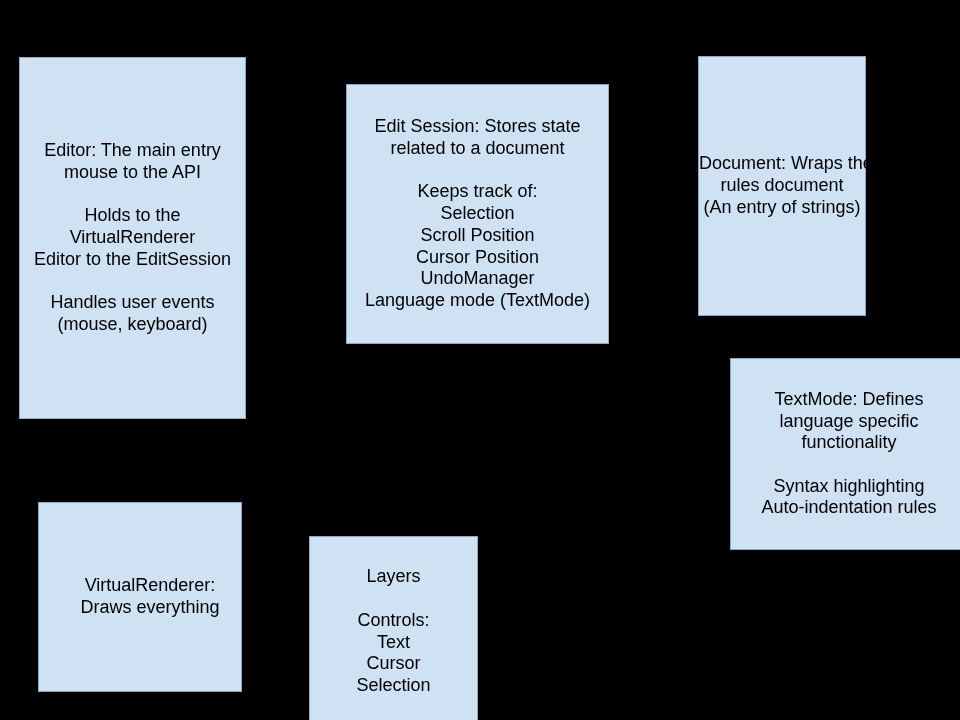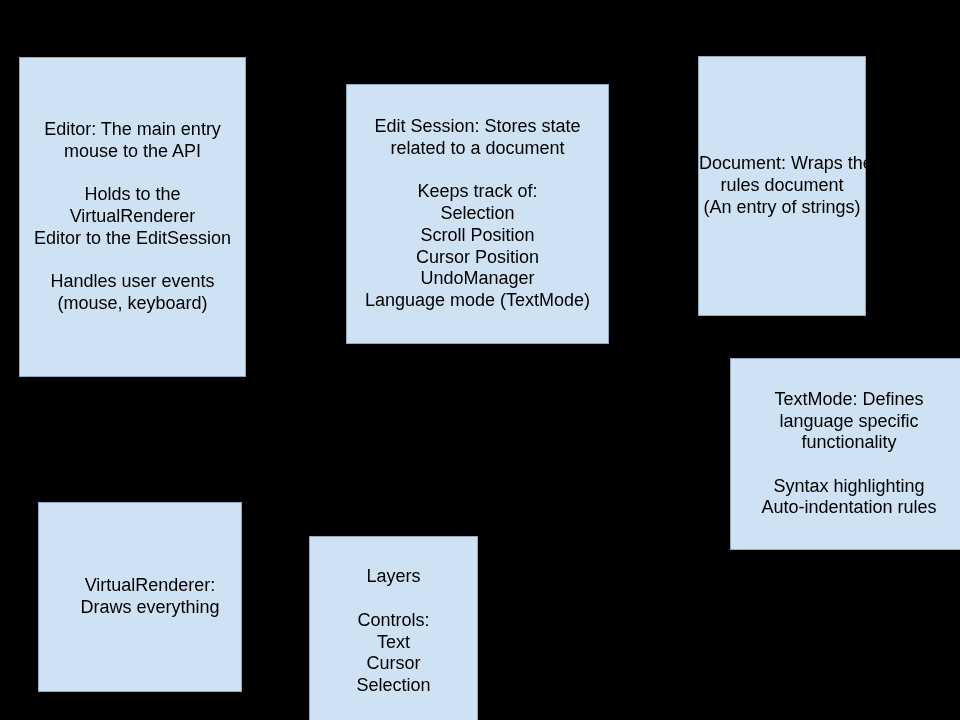--- a/index.html
+++ b/index.html
@@ -28,21 +28,21 @@
     flex-direction: column;
     justify-content: center;
     align-items: center;
     text-align: center;
     font-size: 18px;
     line-height: 21.7px;
   }
   .line { width: 100%; white-space: nowrap; }
 
   
-  .n-editor           { left: 19px;  top: 57px;  width: 227px; height: 320px; }
+  .n-editor           { left: 19px;  top: 57px;  width: 227px; height: 362px; }
   .n-edit-session     { left: 346px; top: 56px;  width: 263px; height: 260px; margin-top: 28px; }
   .n-document         { left: 698px; top: 56px;  width: 168px; height: 260px; }
   .n-textmode         { left: 730px; top: 358px; width: 238px; height: 192px; }
   .n-virtual-renderer { left: 38px;  top: 502px; width: 204px; height: 190px; padding-left: 20px; }
   .n-layers           { left: 309px; top: 502px; width: 169px; height: 191px; margin-top: 34px; }
 </style>
 </head>
 <body>
 
 <div class="canvas">

